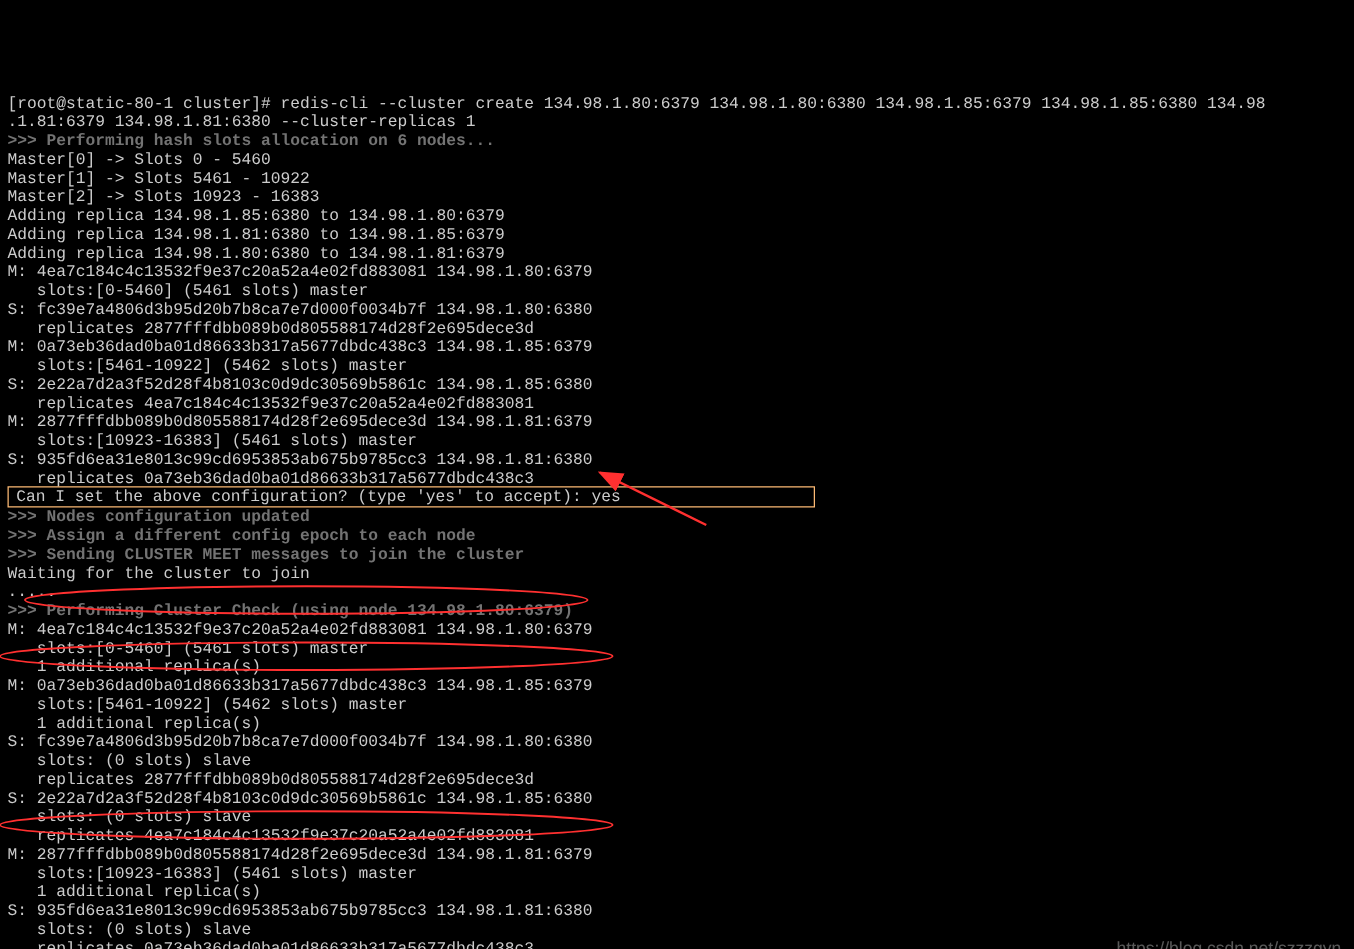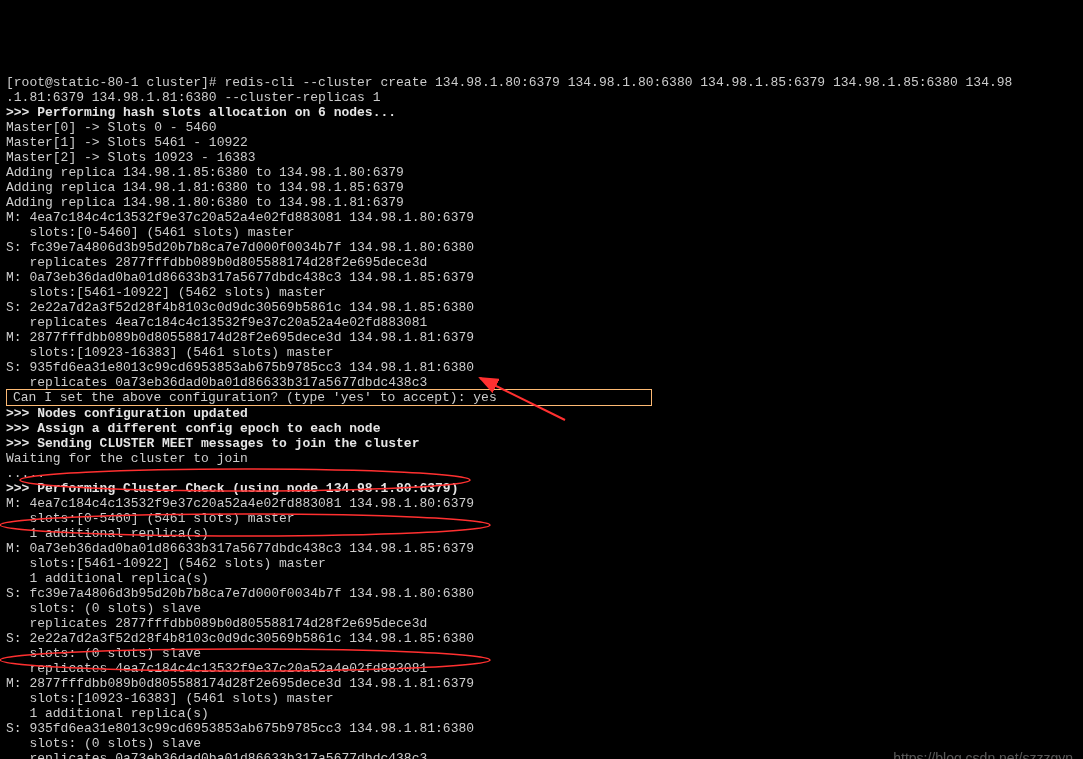--- a/index.html
+++ b/index.html
@@ -12,21 +12,21 @@
     line-height: 15px;
     width: 1083px;
     height: 759px;
     overflow: hidden;
     position: relative;
     white-space: pre;
   }
   .terminal {
     padding: 0 6px;
   }
-  .bold { font-weight: bold; color: #e5e5e5; }
+  .bold { font-weight: bold; color: #737373; }
   .boxed {
     display: inline-block;
     border: 1px solid #fdba74;
     padding: 0 6px;
     margin-top: -1px;
   }
   .watermark {
     position: absolute;
     right: 10px;
     bottom: 8px;

